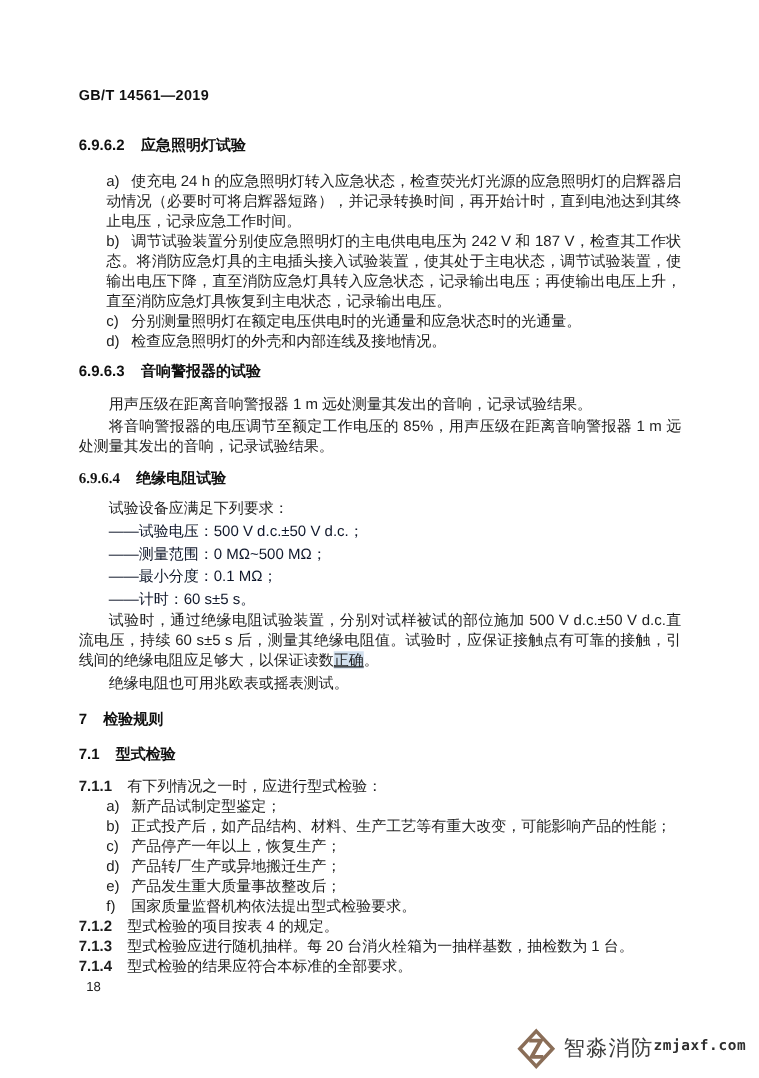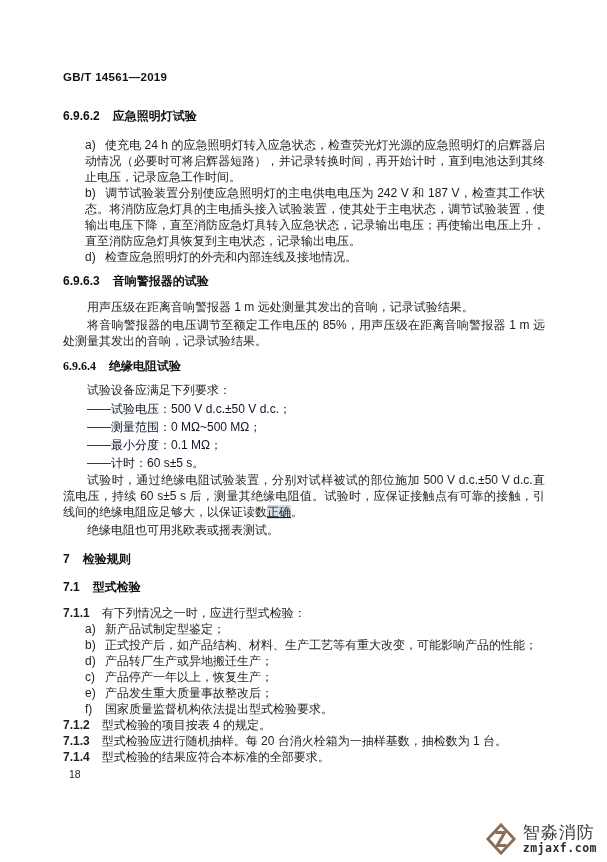--- a/index.html
+++ b/index.html
@@ -46,40 +46,43 @@
   .items711 .li{line-height:16px;}
   .mt2{margin-top:2px;}
   .hl{background:#d2e0ee;text-decoration:underline;}
   .page-number{
     font-size:10.5px;margin-top:3px;padding-left:6px;color:#222;
   }
   .watermark{
     position:absolute;right:10px;bottom:6px;display:flex;align-items:center;
   }
   .wm-logo{width:32px;height:34px;margin-right:6px;flex:0 0 auto;}
-  .wm-text{display:flex;flex-direction:column;line-height:1.05;}
+  .wm-text{display:flex;flex-direction:row;line-height:1.05;}
   .wm-brand{font-size:17px;color:#3d3d3d;letter-spacing:1px;}
   .wm-site{font-size:11.5px;font-weight:bold;color:#2e2e2e;letter-spacing:.5px;font-family:"DejaVu Sans Mono","Liberation Mono",monospace;}
 </style>
 </head>
 <body>
 
 <div class="page">
 
   <div class="doc-header">GB/T 14561—2019</div>
 
   <div class="sec-head h6962">
     <span class="num">6.9.6.2</span><span>应急照明灯试验</span>
   </div>
   <div class="list">
     <div class="li">
       <span class="marker">a)</span><span>使充电 24 h 的应急照明灯转入应急状态，检查荧光灯光源的应急照明灯的启辉器启动情况（必要时可将启辉器短路），并记录转换时间，再开始计时，直到电池达到其终止电压，记录应急工作时间。</span>
     </div>
     <div class="li">
       <span class="marker">b)</span><span>调节试验装置分别使应急照明灯的主电供电电压为 242 V 和 187 V，检查其工作状态。将消防应急灯具的主电插头接入试验装置，使其处于主电状态，调节试验装置，使输出电压下降，直至消防应急灯具转入应急状态，记录输出电压；再使输出电压上升，直至消防应急灯具恢复到主电状态，记录输出电压。</span>
+    </div>
+    <div class="li">
+      <span class="marker">c)</span><span>分别测量照明灯在额定电压供电时的光通量和应急状态时的光通量。</span>
     </div>
     <div class="li">
       <span class="marker">d)</span><span>检查应急照明灯的外壳和内部连线及接地情况。</span>
     </div>
   </div>
 
   <div class="sec-head h6963">
     <span class="num">6.9.6.3</span><span>音响警报器的试验</span>
   </div>
   <p class="indent">用声压级在距离音响警报器 1 m 远处测量其发出的音响，记录试验结果。</p>
@@ -115,24 +118,24 @@
     <span class="cnum">7.1.1</span><span>有下列情况之一时，应进行型式检验：</span>
   </div>
   <div class="list items711">
     <div class="li">
       <span class="marker">a)</span><span>新产品试制定型鉴定；</span>
     </div>
     <div class="li">
       <span class="marker">b)</span><span>正式投产后，如产品结构、材料、生产工艺等有重大改变，可能影响产品的性能；</span>
     </div>
     <div class="li">
-      <span class="marker">d)</span><span>产品转厂生产或异地搬迁生产；</span>
+      <span class="marker">c)</span><span>产品停产一年以上，恢复生产；</span>
     </div>
     <div class="li">
-      <span class="marker">c)</span><span>产品停产一年以上，恢复生产；</span>
+      <span class="marker">d)</span><span>产品转厂生产或异地搬迁生产；</span>
     </div>
     <div class="li">
       <span class="marker">e)</span><span>产品发生重大质量事故整改后；</span>
     </div>
     <div class="li">
       <span class="marker">f)</span><span>国家质量监督机构依法提出型式检验要求。</span>
     </div>
   </div>
 
   <div class="clause">

